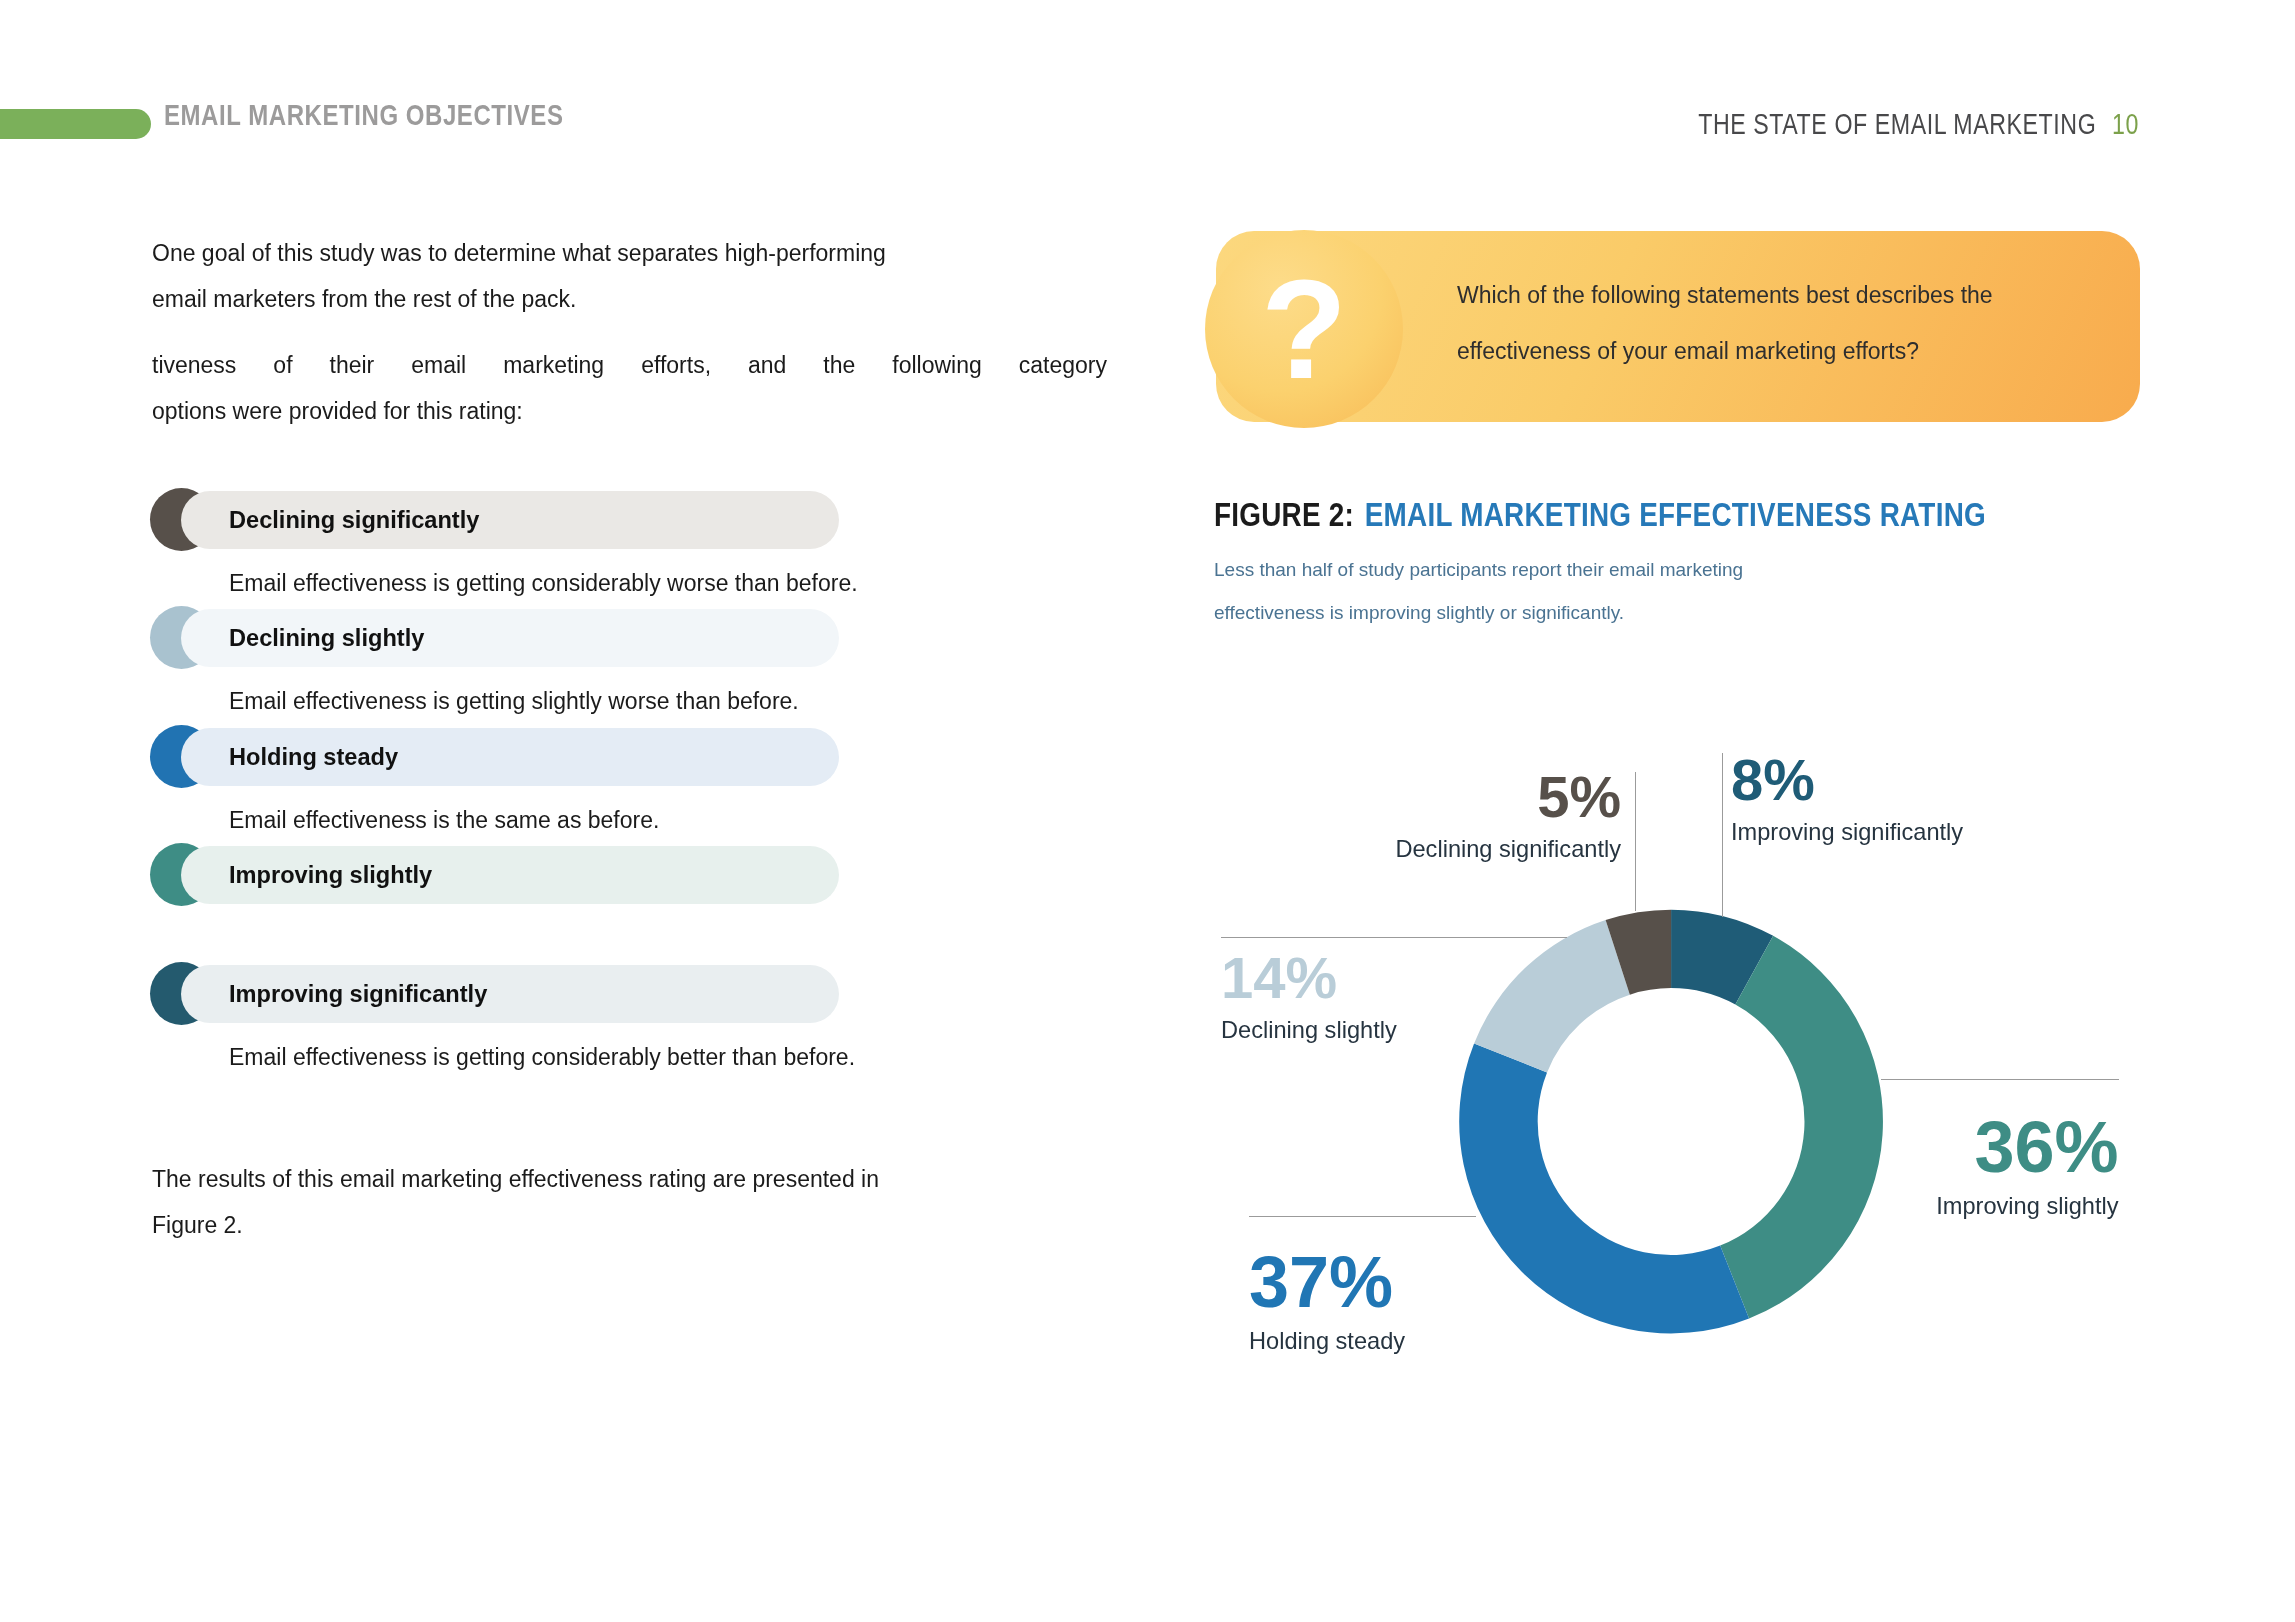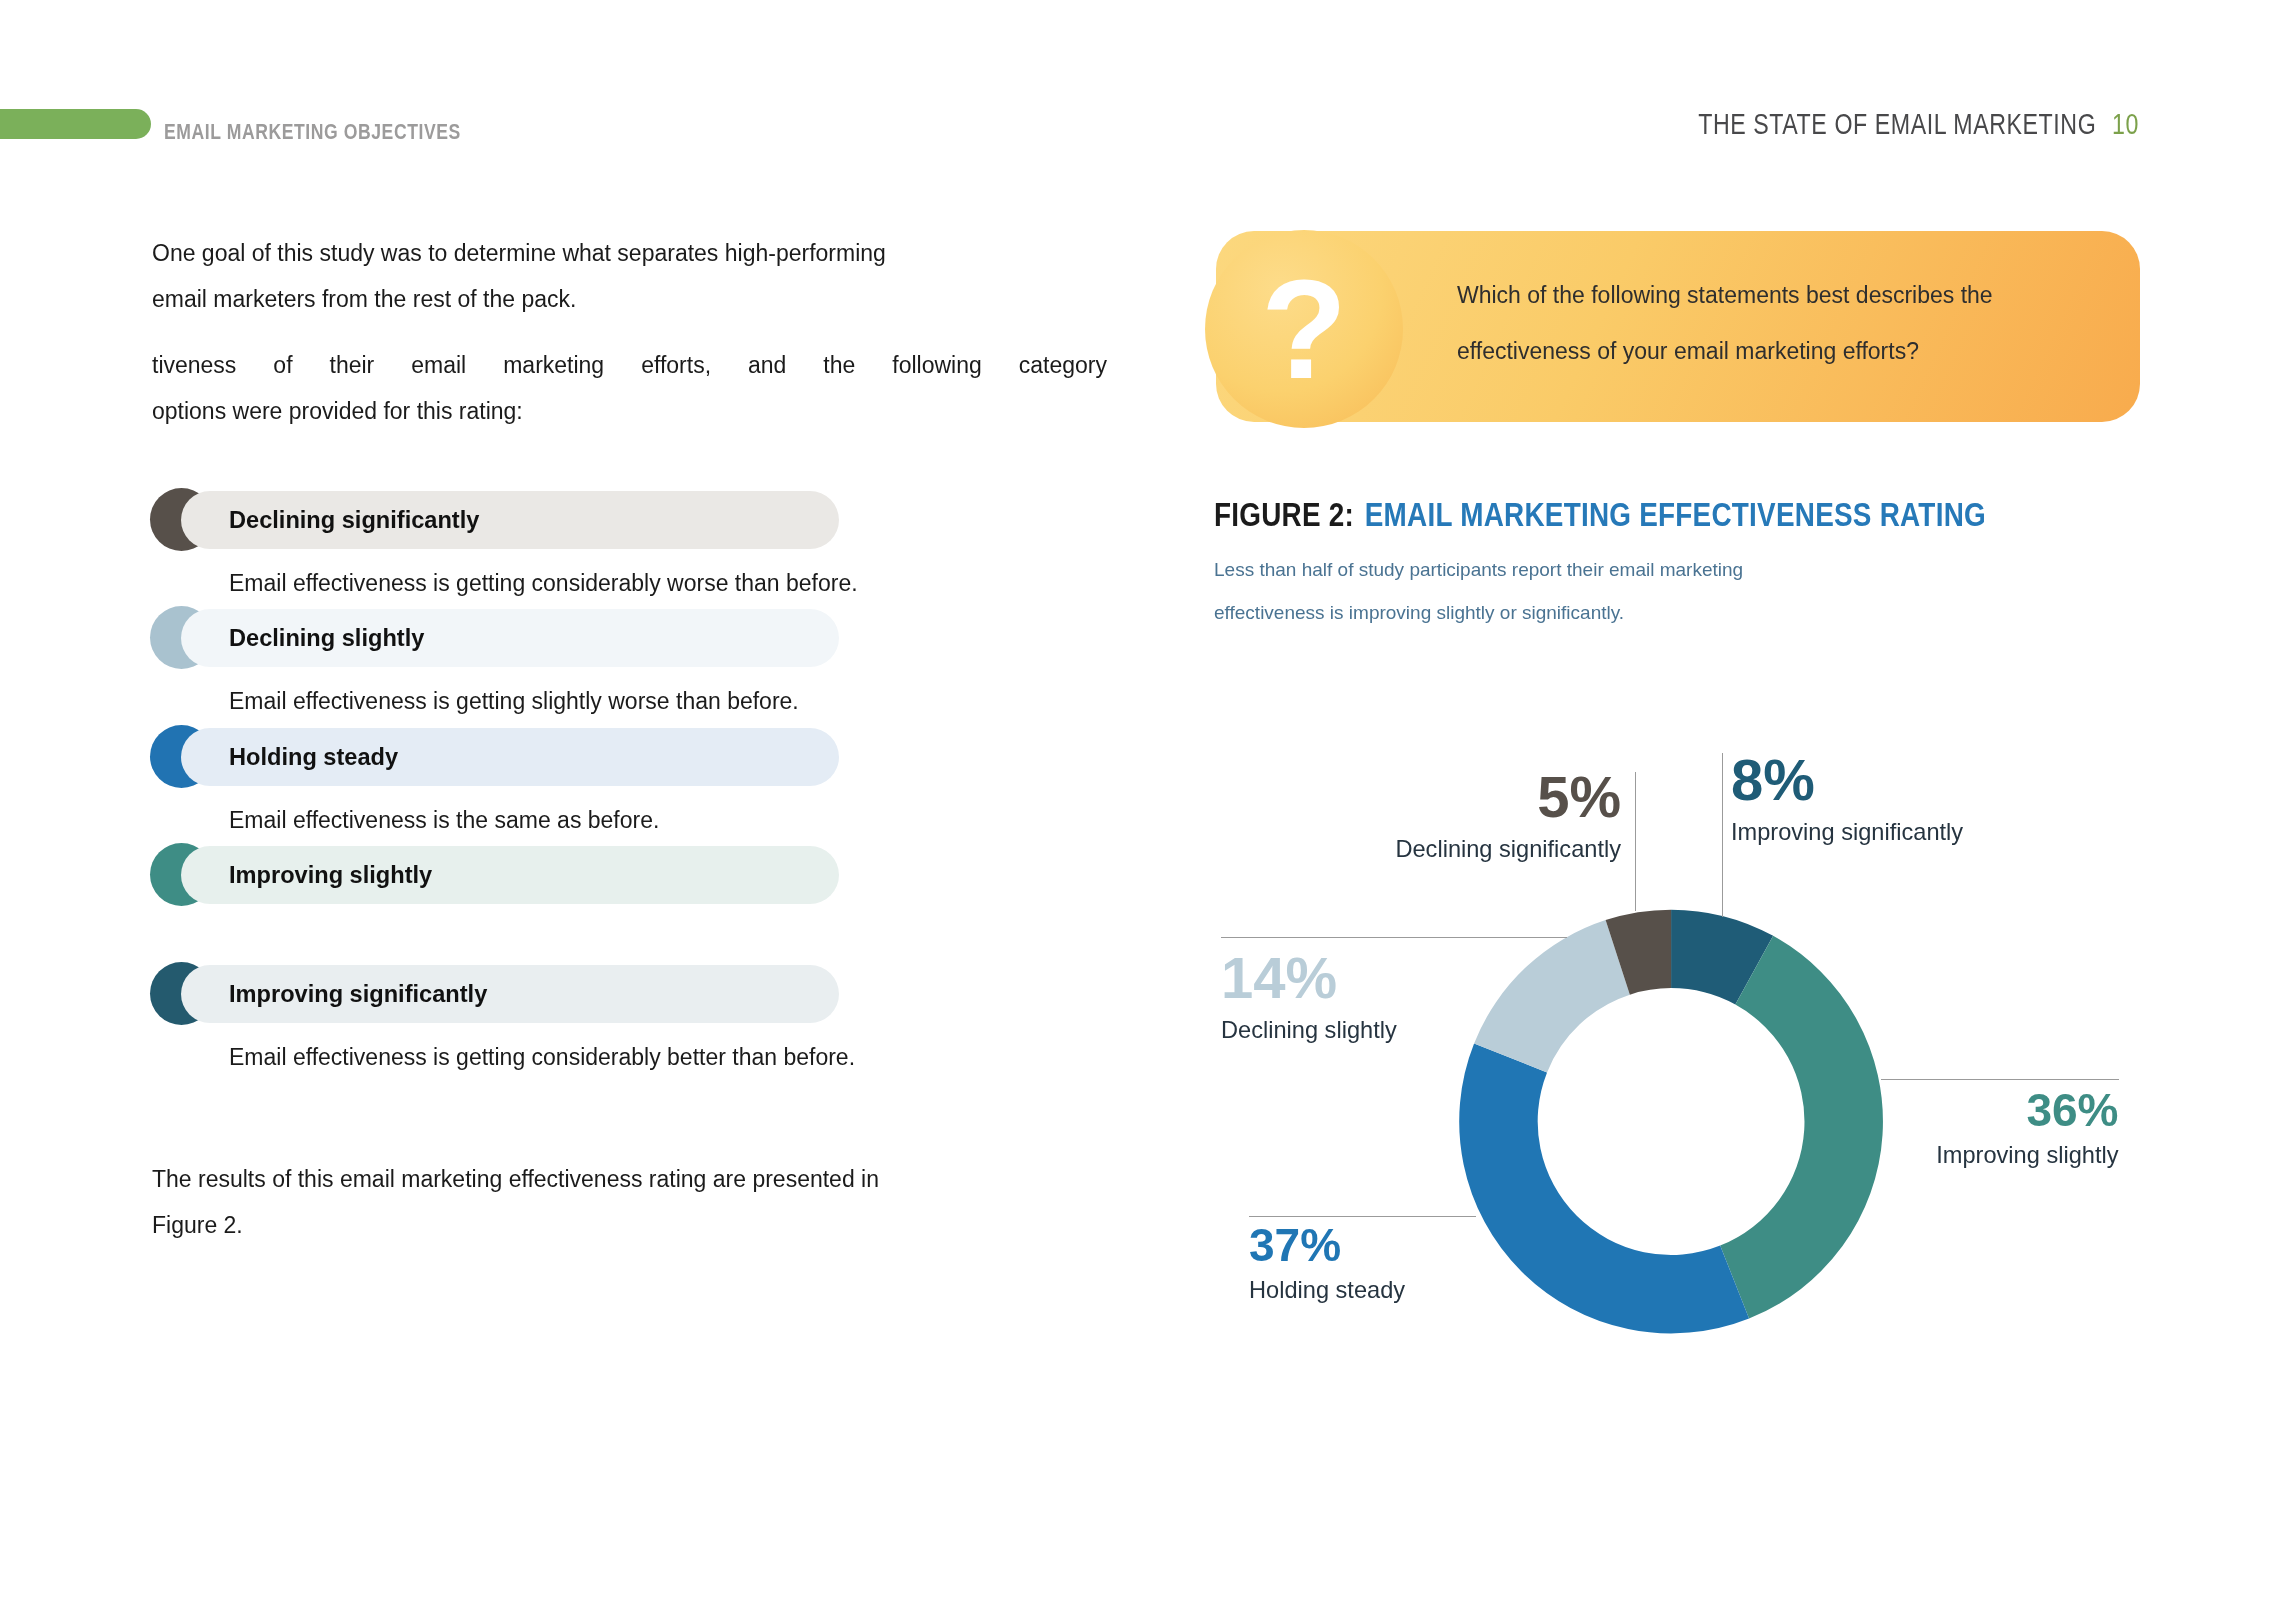--- a/index.html
+++ b/index.html
@@ -6,21 +6,21 @@
   .page{position:relative;width:2295px;height:1623px;background:#ffffff;overflow:hidden;
         font-family:"Liberation Sans",sans-serif;color:#1b1b1b;}
   .abs{position:absolute;}
   .preline{white-space:pre-line;}
   .cond{display:inline-block;transform:scaleX(.8);transform-origin:0 50%;white-space:nowrap;}
   .cond-r{display:inline-block;transform:scaleX(.8);transform-origin:100% 50%;white-space:nowrap;}
   .cond82{display:inline-block;transform:scaleX(.82);transform-origin:0 50%;white-space:nowrap;}
 
   
   .green-bar{left:0;top:109px;width:151px;height:30px;border-radius:0 15px 15px 0;}
-  .hdr-left{left:164px;top:112px;height:39px;line-height:39px;font-size:22px;font-weight:bold;letter-spacing:0.7px;}
+  .hdr-left{left:164px;top:95px;height:39px;line-height:39px;font-size:30px;font-weight:bold;letter-spacing:0.7px;}
   .hdr-right{right:156px;top:105px;height:39px;line-height:39px;font-size:29px;font-weight:normal;letter-spacing:0.7px;text-align:right;}
   .hdr-right .pgnum{margin-left:19.6px;}
 
   
   .lcol-par{left:152px;width:955px;font-size:23px;line-height:46px;}
   .bold{font-weight:normal;}
   .just{text-align:justify;text-align-last:justify;}
   .cat-item{left:150px;width:956px;height:118px;}
   .cat-dot{position:absolute;left:0;top:-2.6px;width:63px;height:63px;border-radius:50%;}
   .cat-pill{position:absolute;left:31px;top:0;width:658px;height:58px;border-radius:29px;}
@@ -42,21 +42,21 @@
 
   
   .chart{left:1204px;top:720px;width:942px;height:667px;}
   .callout{position:absolute;background:#9b9b9b;}
   .cl-v{width:1.3px;}
   .cl-h{height:1.3px;}
   .slice-label{position:absolute;}
   .slice-label .num{display:block;font-weight:bold;line-height:1.05;}
   .slice-label .nm{display:block;margin-top:7.9px;font-size:23.6px;color:#263440;}
   .num-s{font-size:58px;}
-  .num-l{font-size:46px;}
+  .num-l{font-size:72px;margin-top:24px;}
   .lab-5{left:123px;top:47px;width:294px;text-align:right;}
   .lab-8{left:527px;top:30px;}
   .lab-14{left:17px;top:228px;}
   .lab-36{right:27.5px;top:366px;text-align:right;}
   .lab-37{left:45px;top:501px;}
   .ln-8{left:518px;top:33px;height:164px;}
   .ln-5{left:431px;top:52px;height:139px;}
   .ln-14{left:17px;top:217px;width:346px;}
   .ln-36{left:677px;top:359px;width:238px;}
   .ln-37{left:45px;top:496px;width:227px;}

